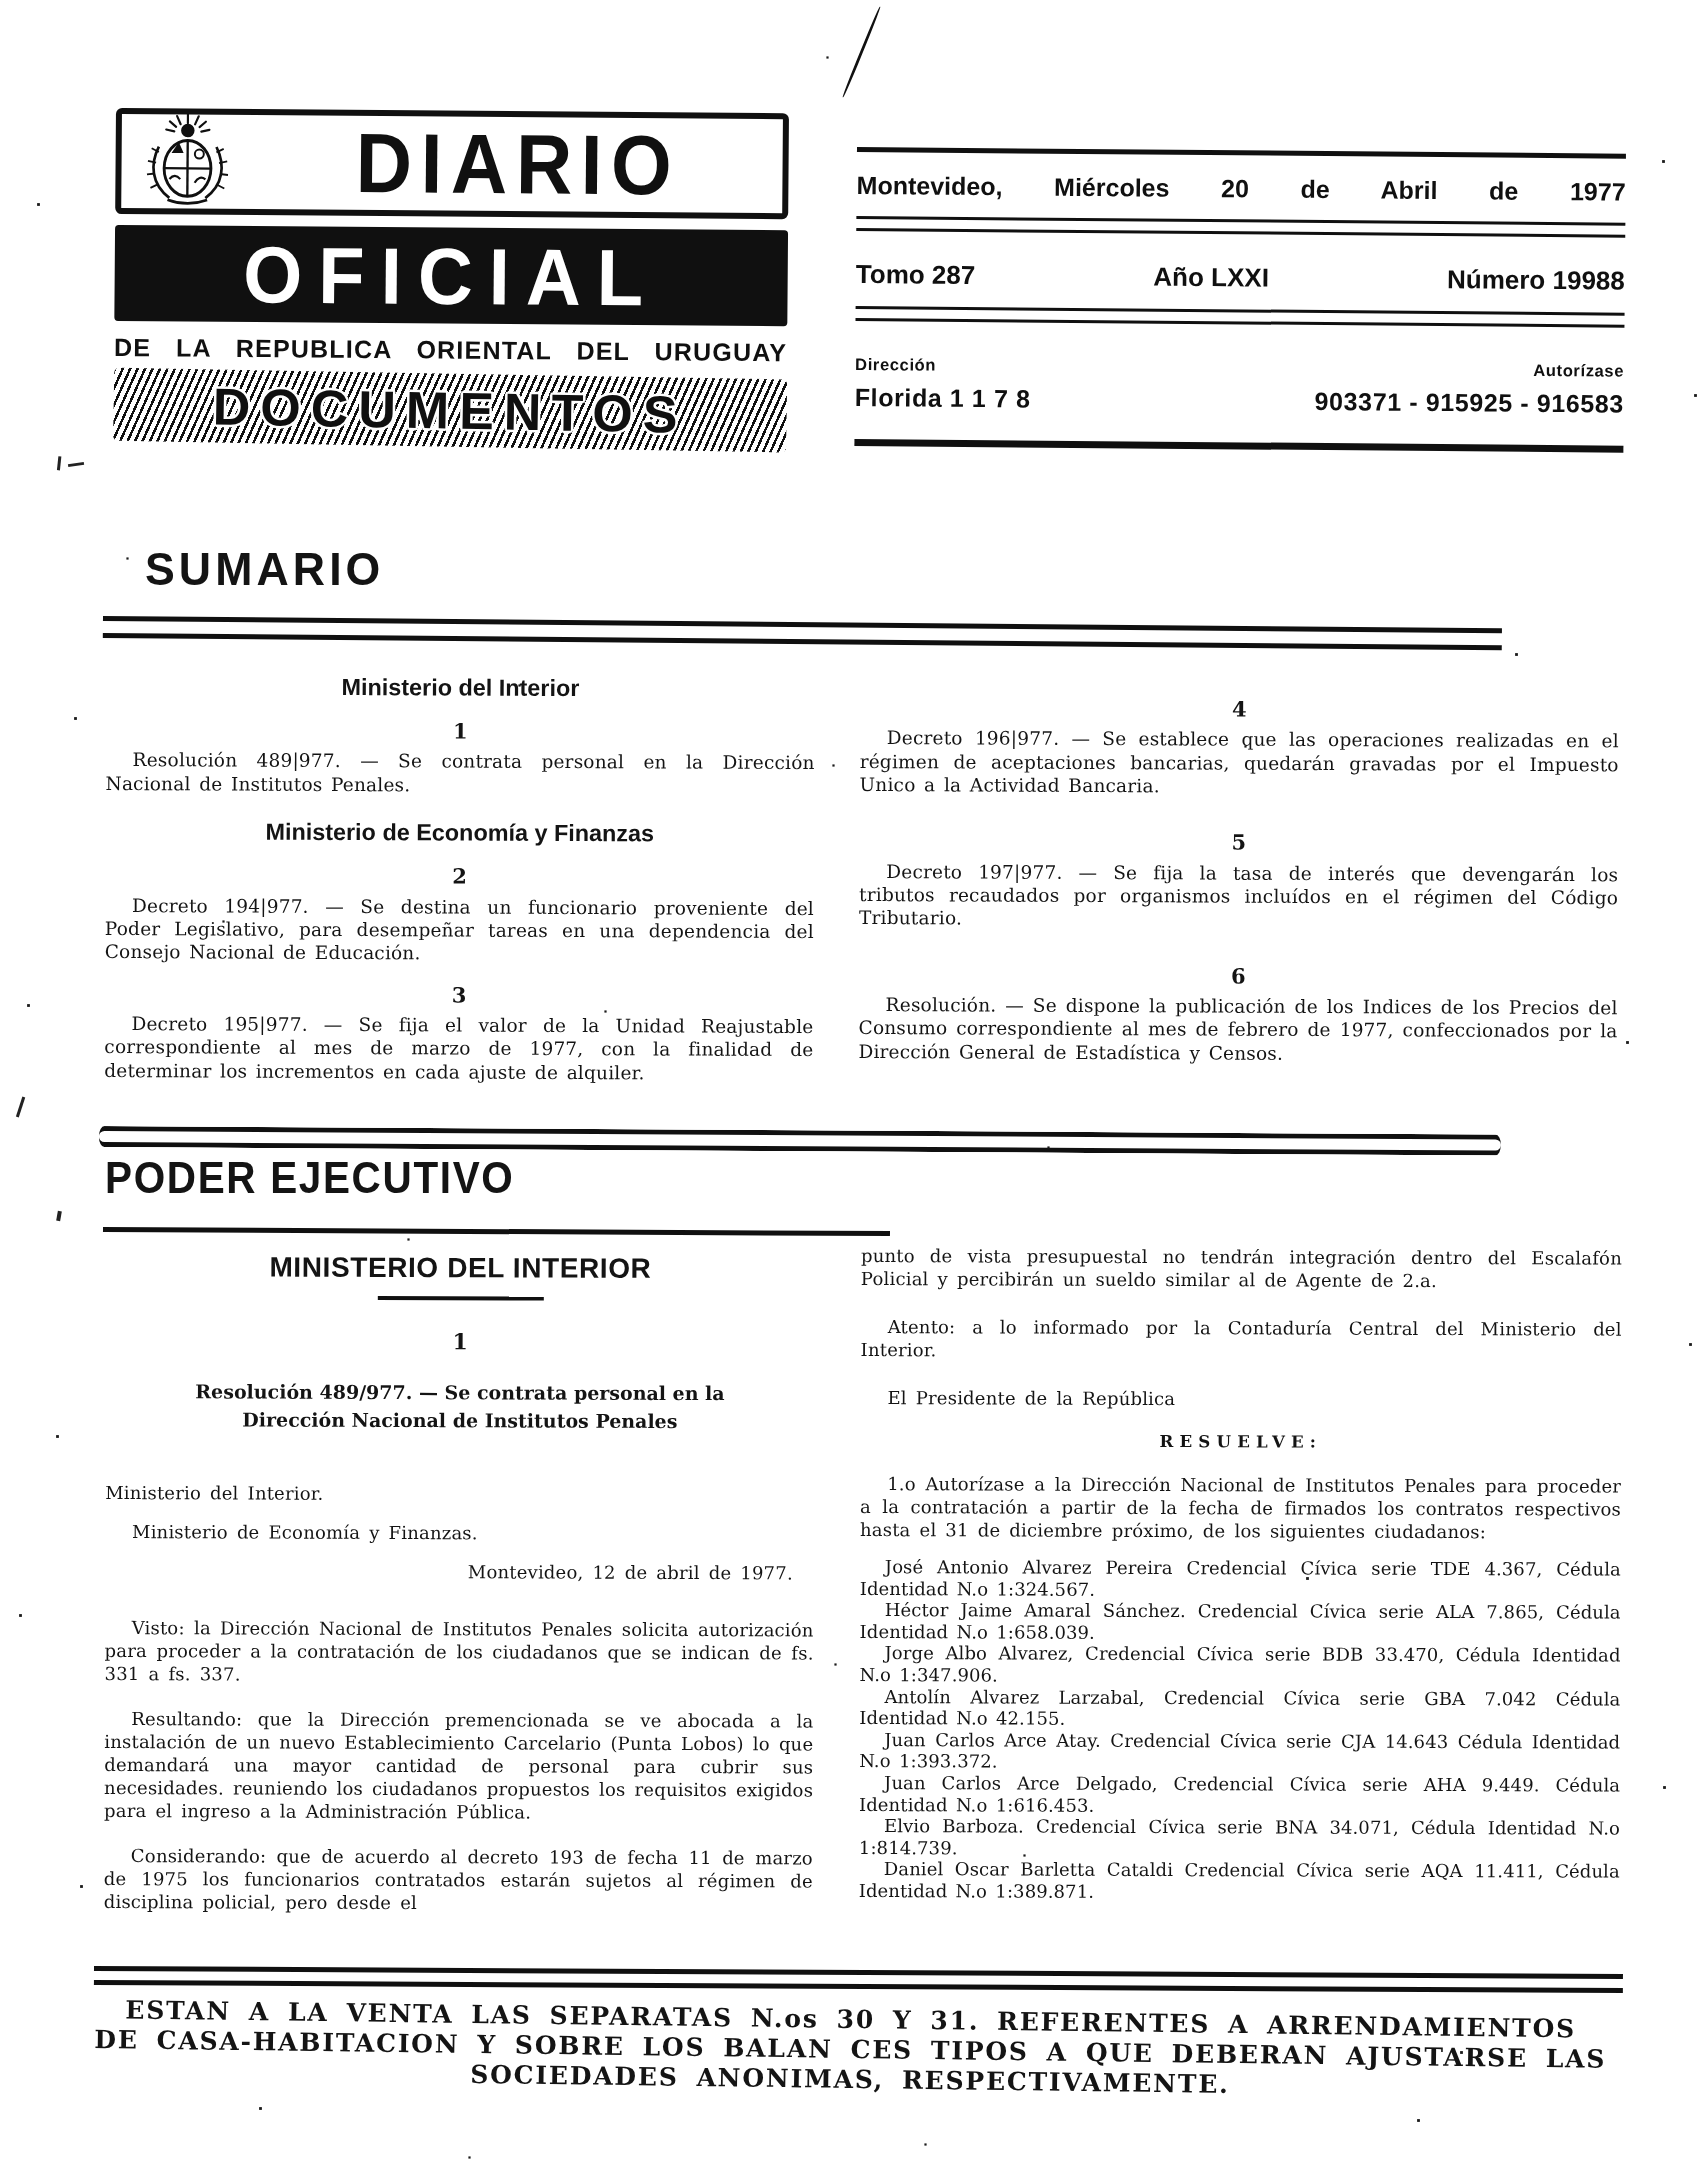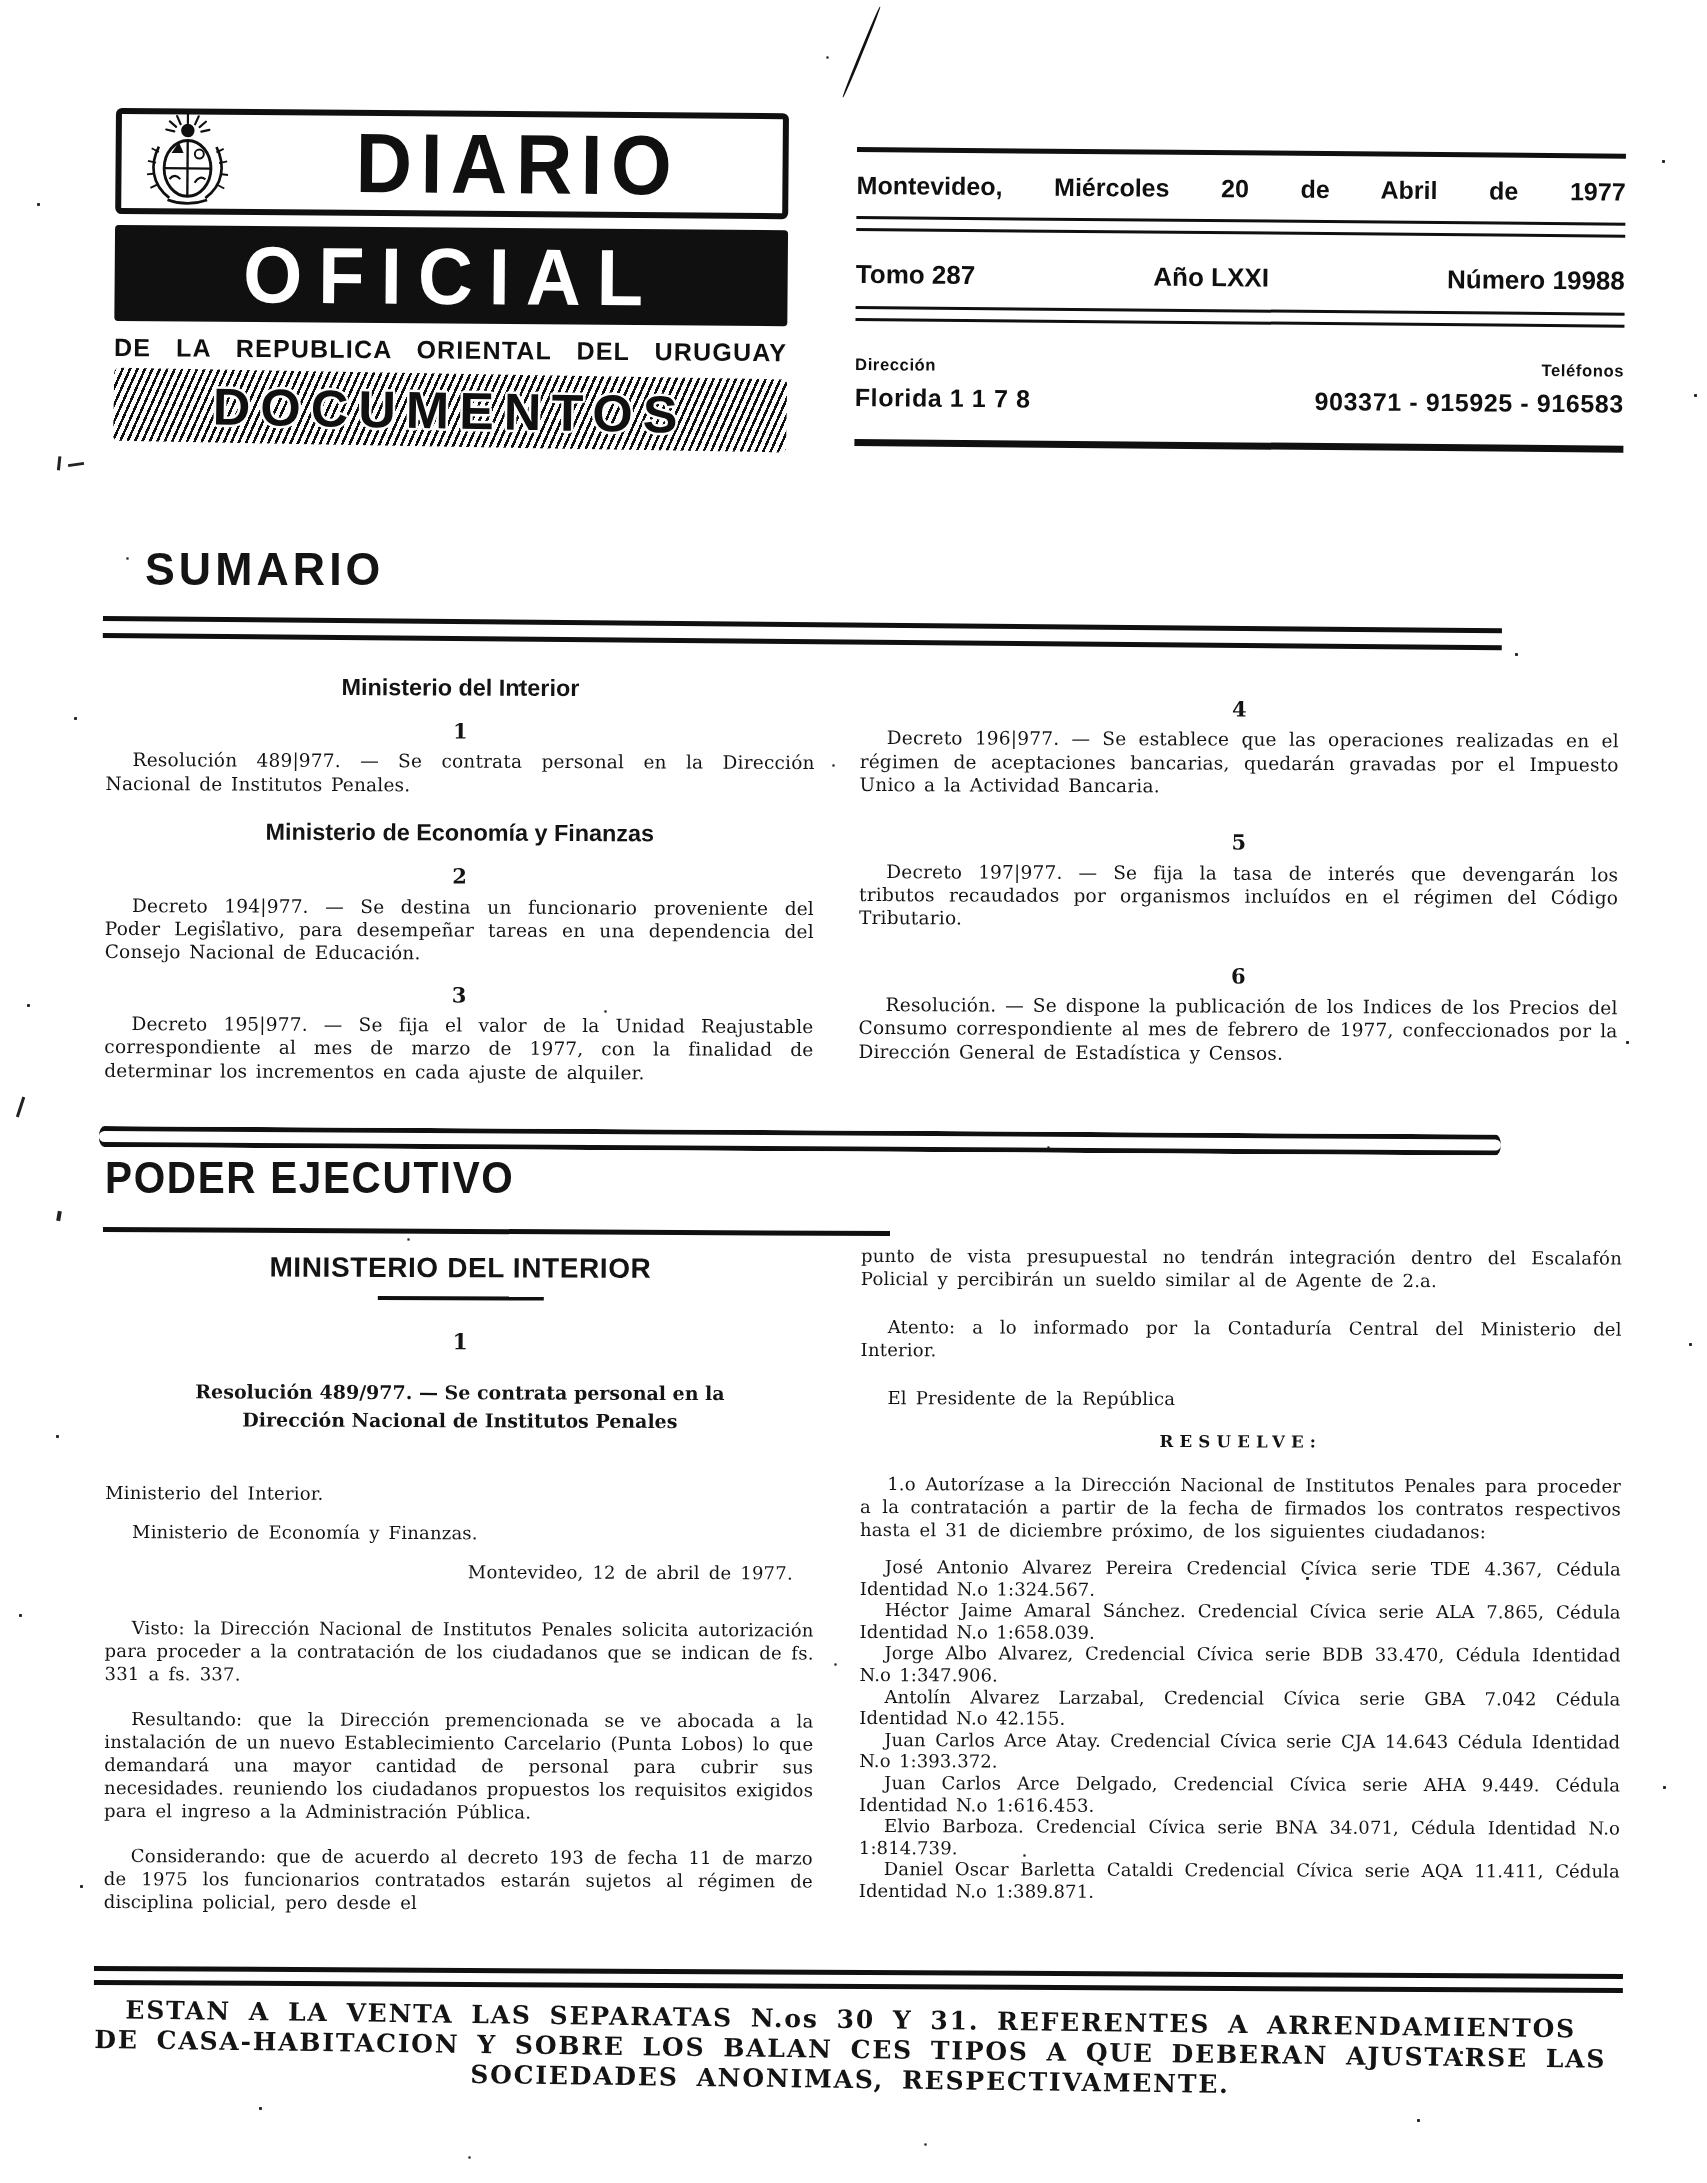--- a/index.html
+++ b/index.html
@@ -197,21 +197,21 @@
       <span>Año LXXI</span>
       <span>Número 19988</span>
     </div>
     <div class="rule-2"></div>
     <div class="addr">
       <div class="addr-left">
         <span class="addr-label">Dirección</span>
         <span class="addr-value">Florida 1 1 7 8</span>
       </div>
       <div class="addr-right">
-        <span class="addr-label">Teléfonos</span>
+        <span class="addr-label">Autorízase</span>
         <span class="addr-value">903371 - 915925 - 916583</span>
       </div>
     </div>
     <div class="rule-3"></div>
   </div>
 
   <div class="sumario-title">SUMARIO</div>
   <div class="sumario-rule"></div>
 
   <div class="col sum-left">

